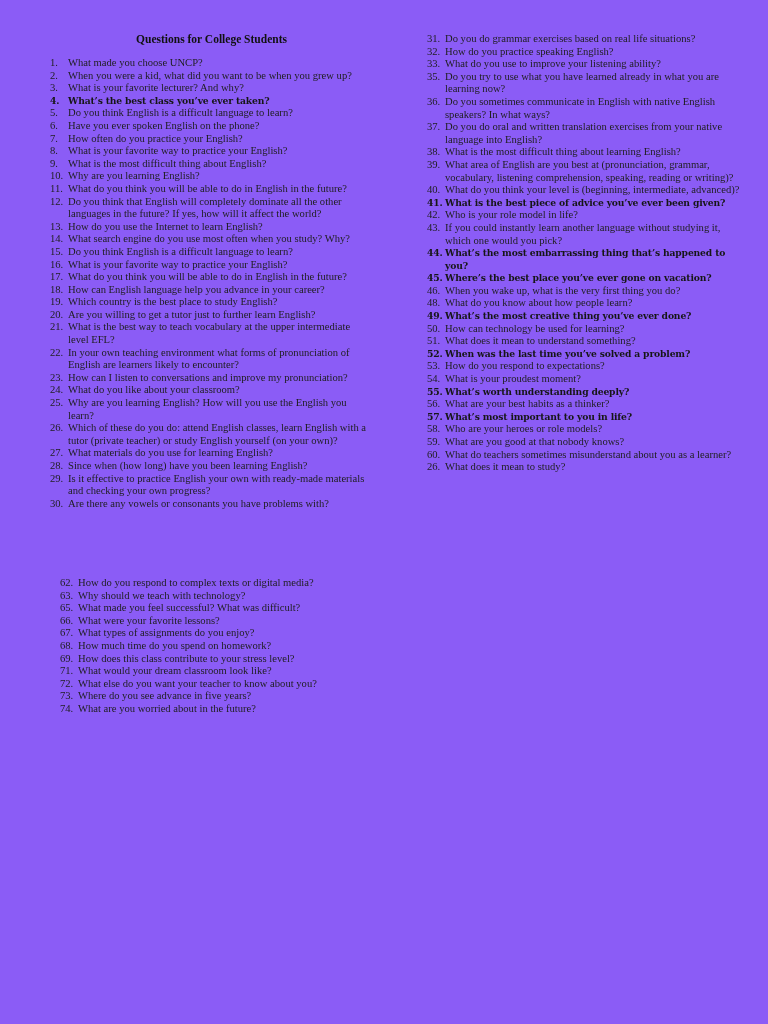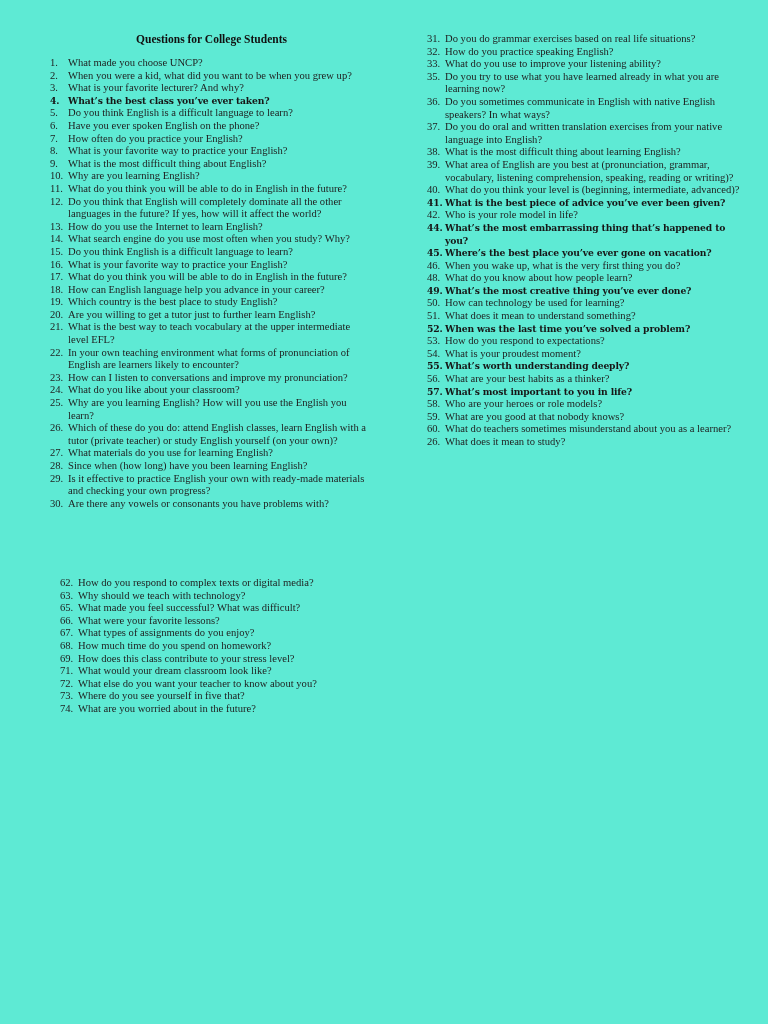--- a/index.html
+++ b/index.html
@@ -1,20 +1,20 @@
 <!DOCTYPE html>
 <html><head>
 <meta charset="utf-8">
 <style>
   html, body { margin: 0; padding: 0; background: #ffffff; }
   .page {
     position: relative;
     width: 768px;
     height: 1024px;
-    background: #5eead4;
+    background: #8b5cf6;
     font-family: "Liberation Serif", serif;
     color: #1e1e1e;
     overflow: hidden;
   }
   .col { position: absolute; }
   #col-left  { left: 50px;  top: 33px;  width: 323px; }
   #col-right { left: 427px; top: 33px;  width: 317px; }
   #block2    { left: 60px;  top: 577px; width: 325px; }
   .doc-title {
     text-align: center;
@@ -253,20 +253,24 @@
         <div class="q alt">
           <span class="num">41.</span>
           <span>What is the best piece of advice you’ve ever been given?</span>
         </div>
 
         <div class="q">
           <span class="num">42.</span>
           <span>Who is your role model in life?</span>
         </div>
 
+        <div class="q">
+          <span class="num">43.</span>
+          <span>If you could instantly learn another language without studying it, which one would you pick?</span>
+        </div>
 
         <div class="q alt">
           <span class="num">44.</span>
           <span>What’s the most embarrassing thing that’s happened to you?</span>
         </div>
 
         <div class="q alt">
           <span class="num">45.</span>
           <span>Where’s the best place you’ve ever gone on vacation?</span>
         </div>
@@ -394,21 +398,21 @@
           <span>What would your dream classroom look like?</span>
         </div>
 
         <div class="q">
           <span class="num">72.</span>
           <span>What else do you want your teacher to know about you?</span>
         </div>
 
         <div class="q">
           <span class="num">73.</span>
-          <span>Where do you see yourself in five that?</span>
+          <span>Where do you see advance in five years?</span>
         </div>
 
         <div class="q">
           <span class="num">74.</span>
           <span>What are you worried about in the future?</span>
         </div>
       </div>
   </div>
 
 </div>

